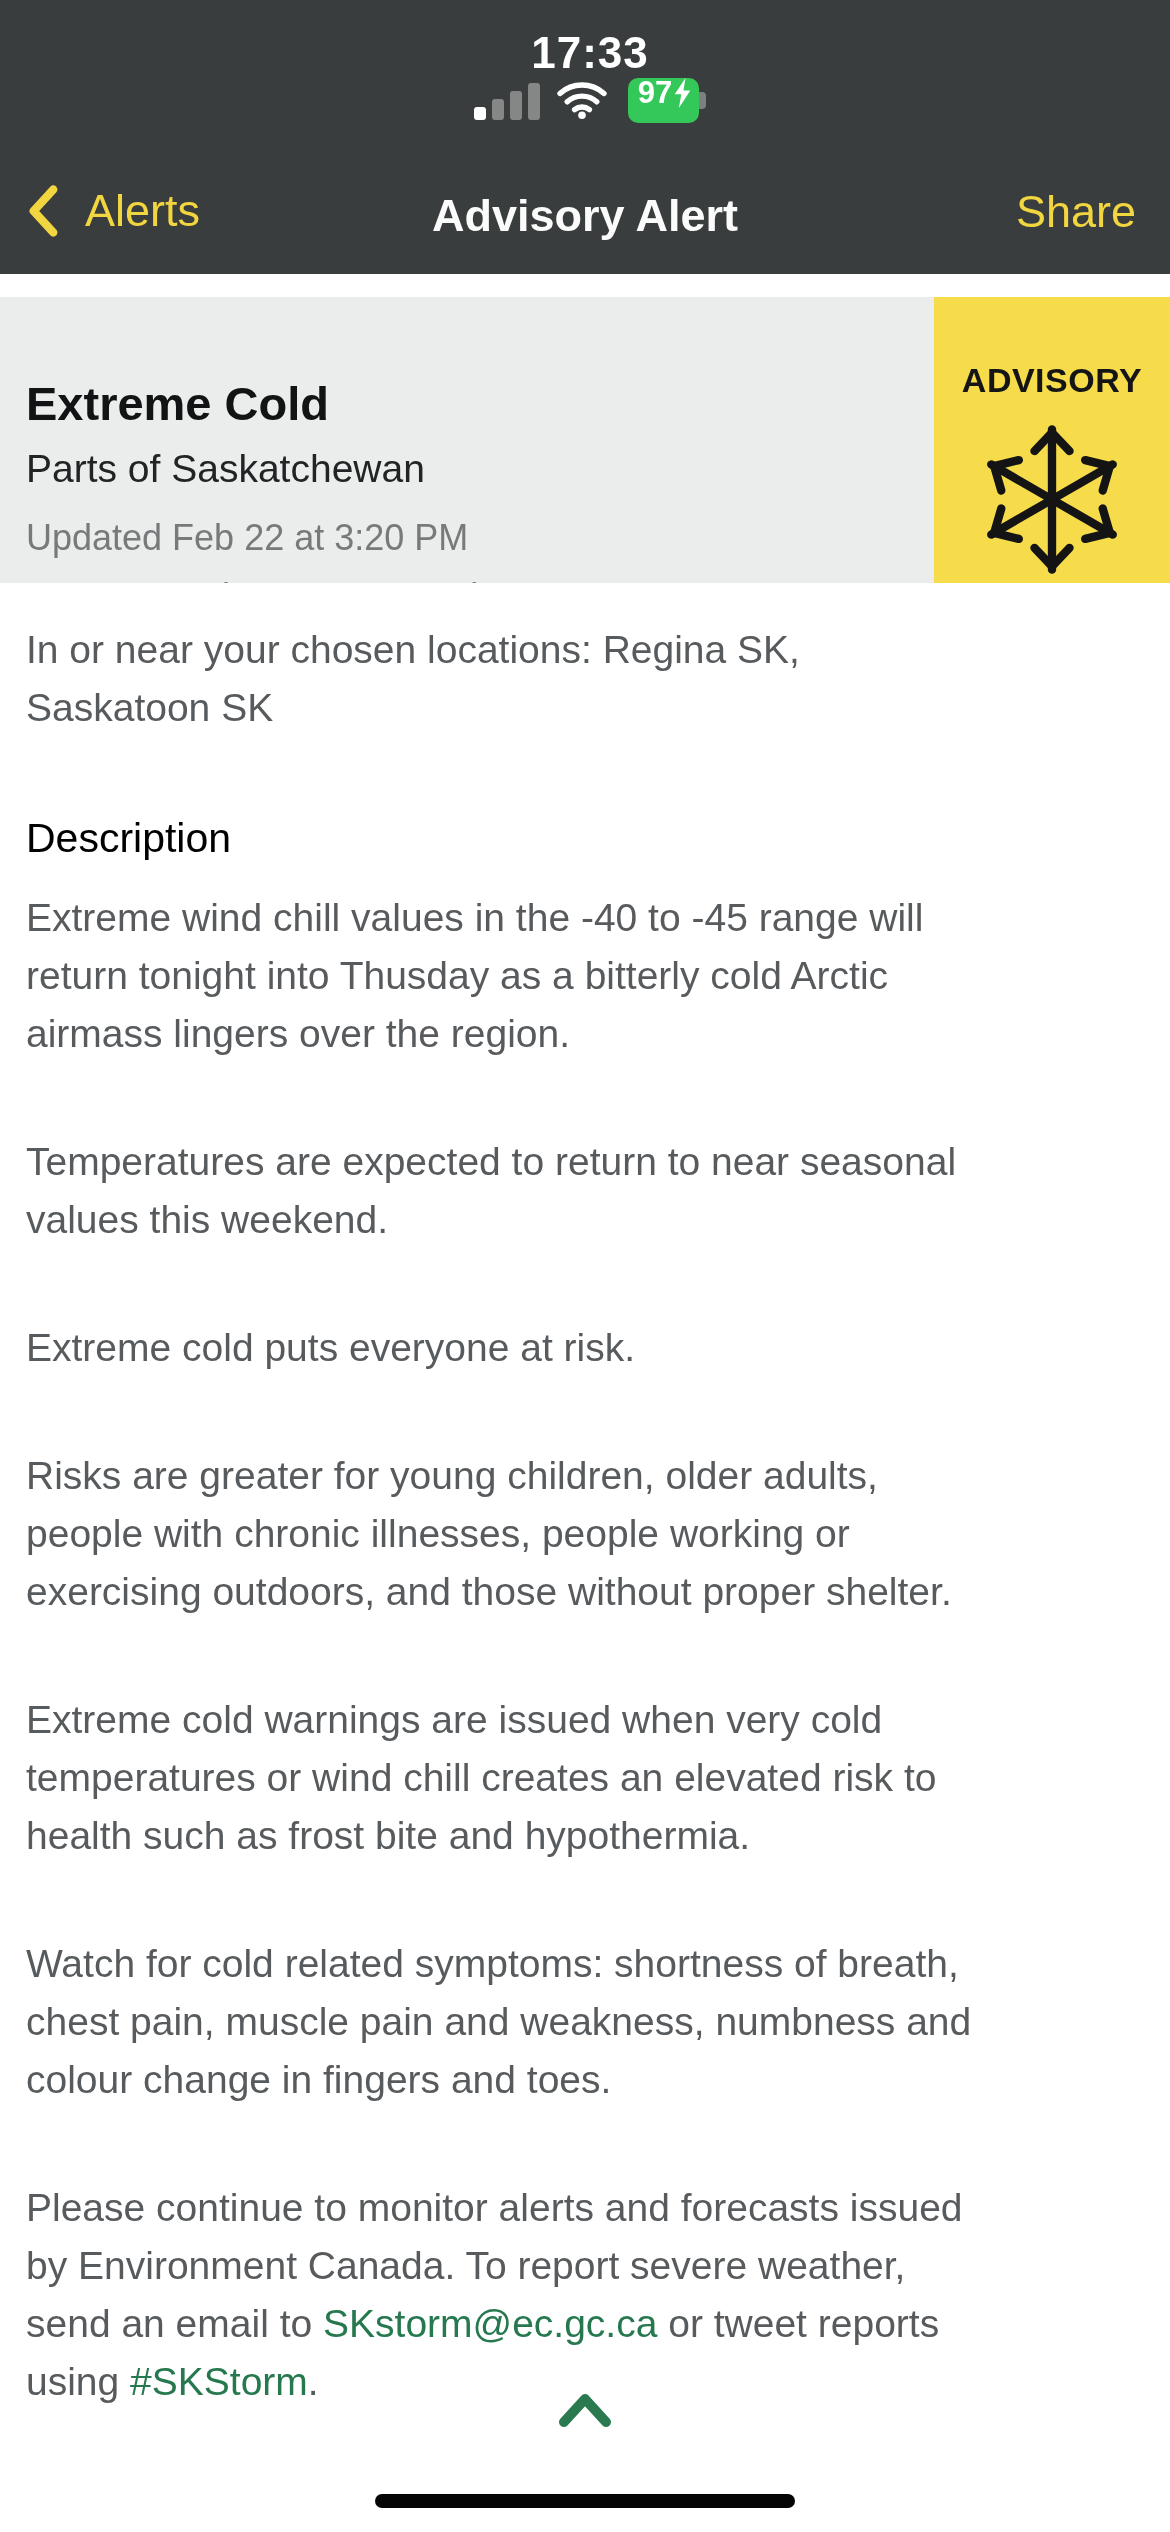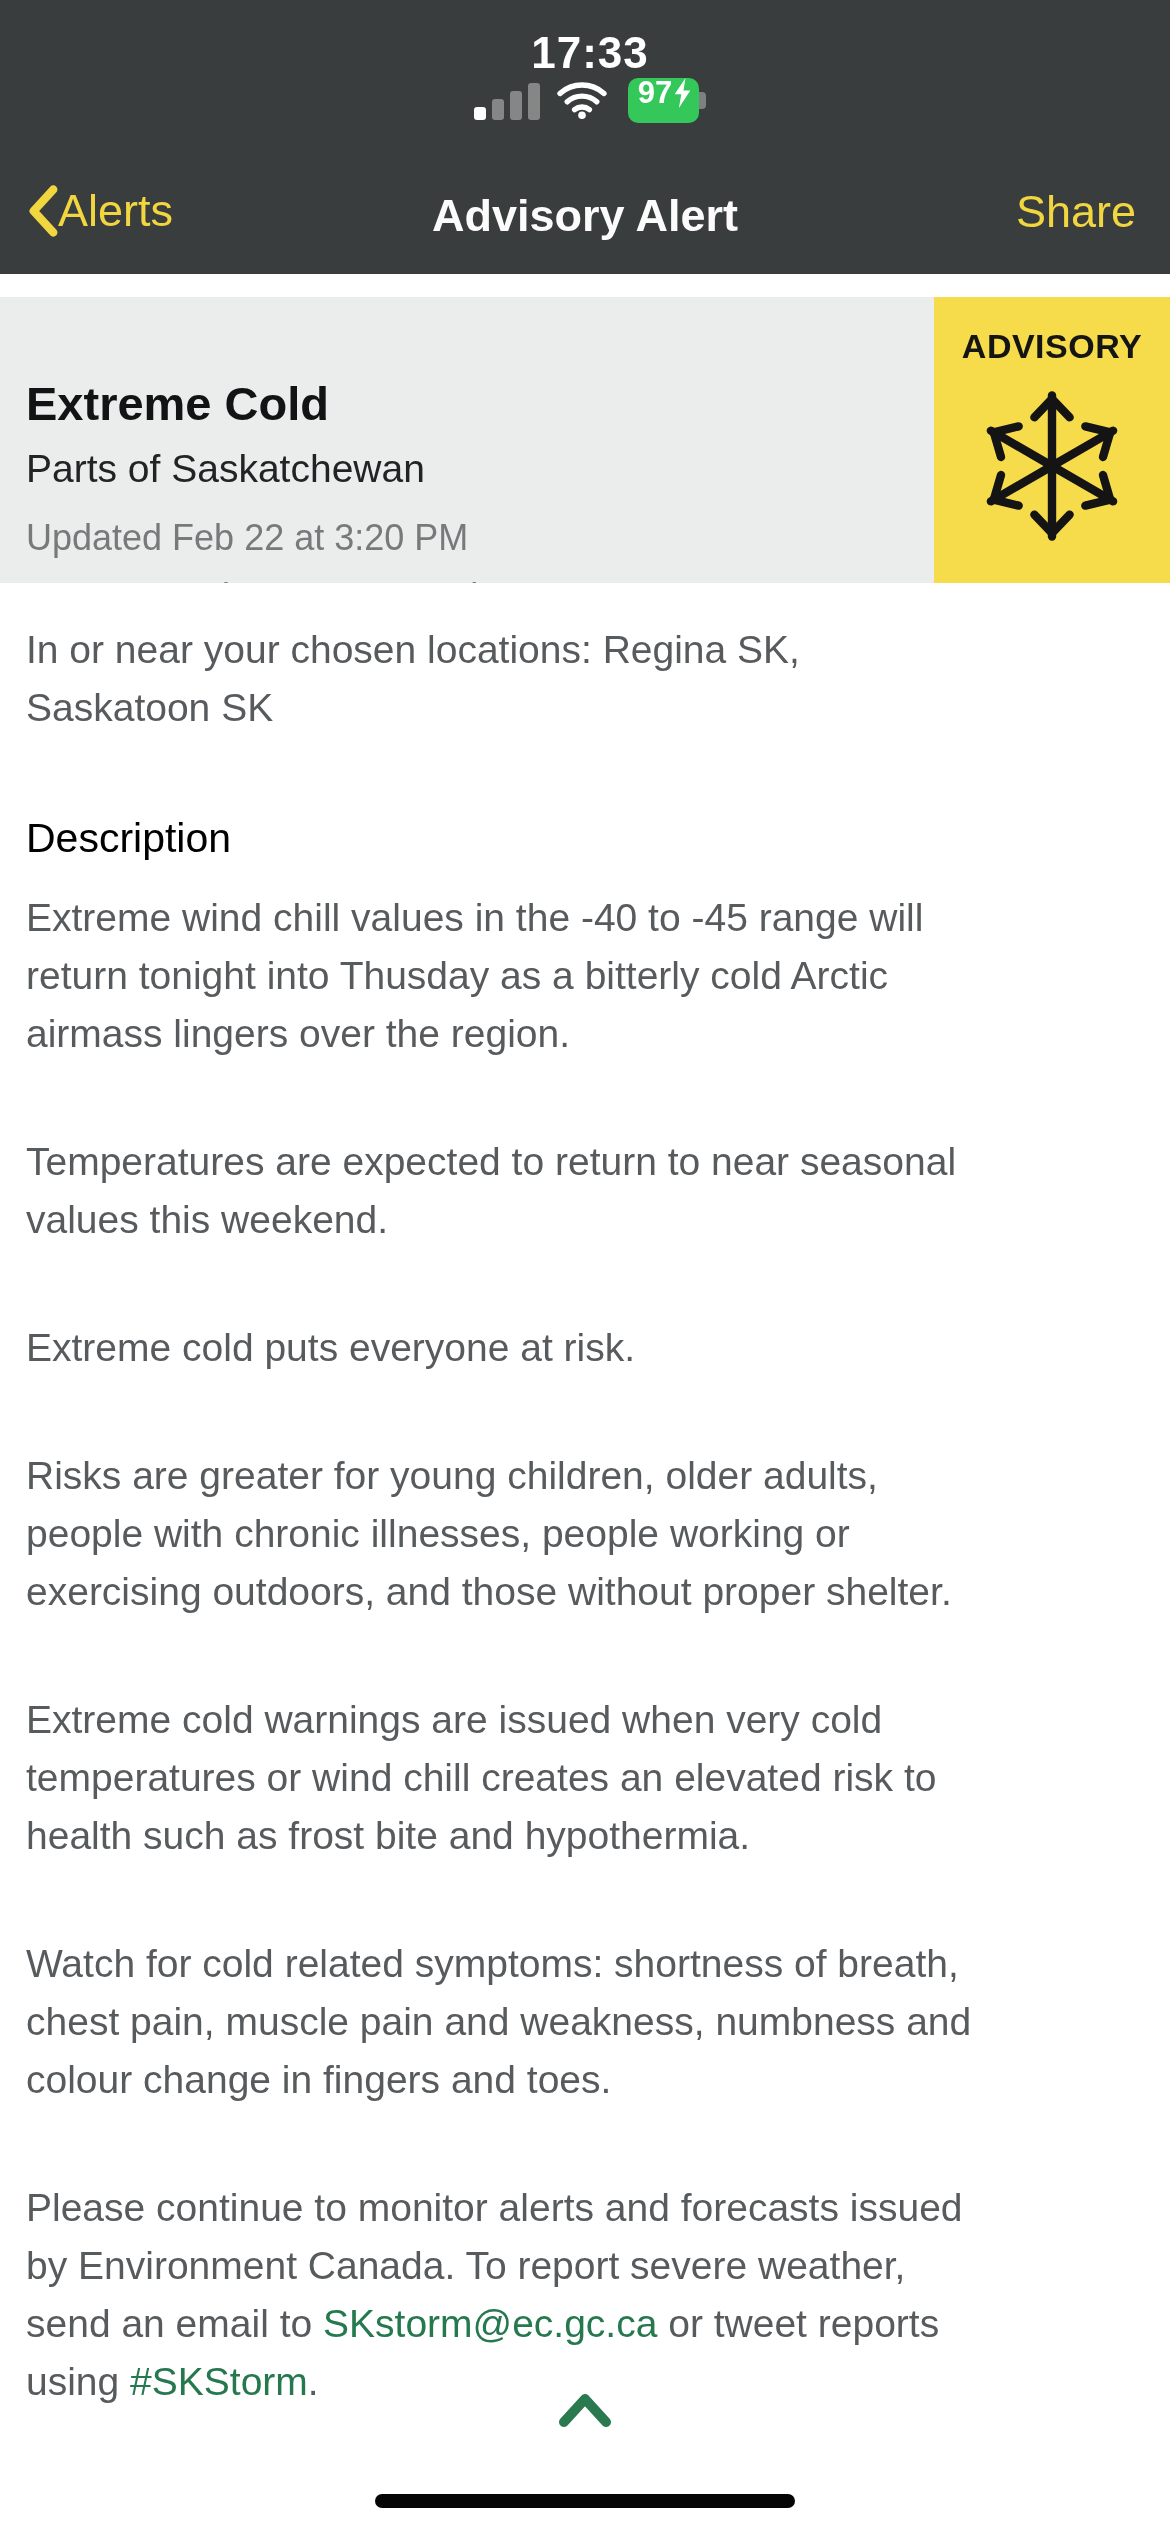--- a/index.html
+++ b/index.html
@@ -39,39 +39,39 @@
     display:flex;align-items:center;gap:2px;background:var(--battery-green);
     border-radius:10px;padding:3px 8px 19px 10px;height:45px;position:relative;margin-left:4px;
   }
   .battery .pct{color:#fff;font-size:31px;font-weight:700;}
   .battery-cap{width:7px;height:17px;background:rgba(255,255,255,.35);border-radius:0 4px 4px 0;}
   
   .nav-row{
     position:relative;height:188px;display:flex;align-items:flex-end;
     justify-content:space-between;padding:0 34px 36px 28px;
   }
-  .back-button{display:flex;align-items:center;gap:0;cursor:pointer;}
+  .back-button{display:flex;align-items:center;gap:27px;cursor:pointer;}
   .back-button span{color:var(--accent-yellow);font-size:45px;}
   .nav-title{
     position:absolute;left:50%;transform:translateX(-50%);bottom:32px;
     color:#FBFBFB;font-size:45px;font-weight:700;white-space:nowrap;
   }
   .share-button{color:var(--accent-yellow);font-size:45px;cursor:pointer;}
   
   .gap-strip{height:23px;background:#fff;}
   
   .alert-header{display:flex;background:var(--header-bg);height:286px;}
   .alert-info{flex:1;padding:34px 10px 0 26px;overflow:hidden;}
   .alert-title{font-size:47px;font-weight:700;color:#121314;margin-bottom:16px;margin-top:45px;}
   .alert-region{font-size:39px;color:#212325;margin-bottom:26px;}
   .alert-updated{font-size:36px;color:var(--meta-text);margin-bottom:17px;}
   .alert-source{font-size:36px;color:var(--meta-text);}
   .advisory-badge{
     width:236px;background:var(--badge-yellow);
-    display:flex;flex-direction:column;align-items:center;padding-top:30px;
+    display:flex;flex-direction:column;align-items:center;padding-top:64px;
   }
   .advisory-label{font-size:34px;font-weight:600;color:#151515;letter-spacing:.5px;}
   .advisory-badge svg{margin-top:16px;}
   
   .content{
     padding:38px 30px 0 26px;color:var(--body-text);
     font-size:39px;line-height:58px;
   }
   .pre{white-space:pre-line;}
   .location-line{margin-bottom:72px;}

